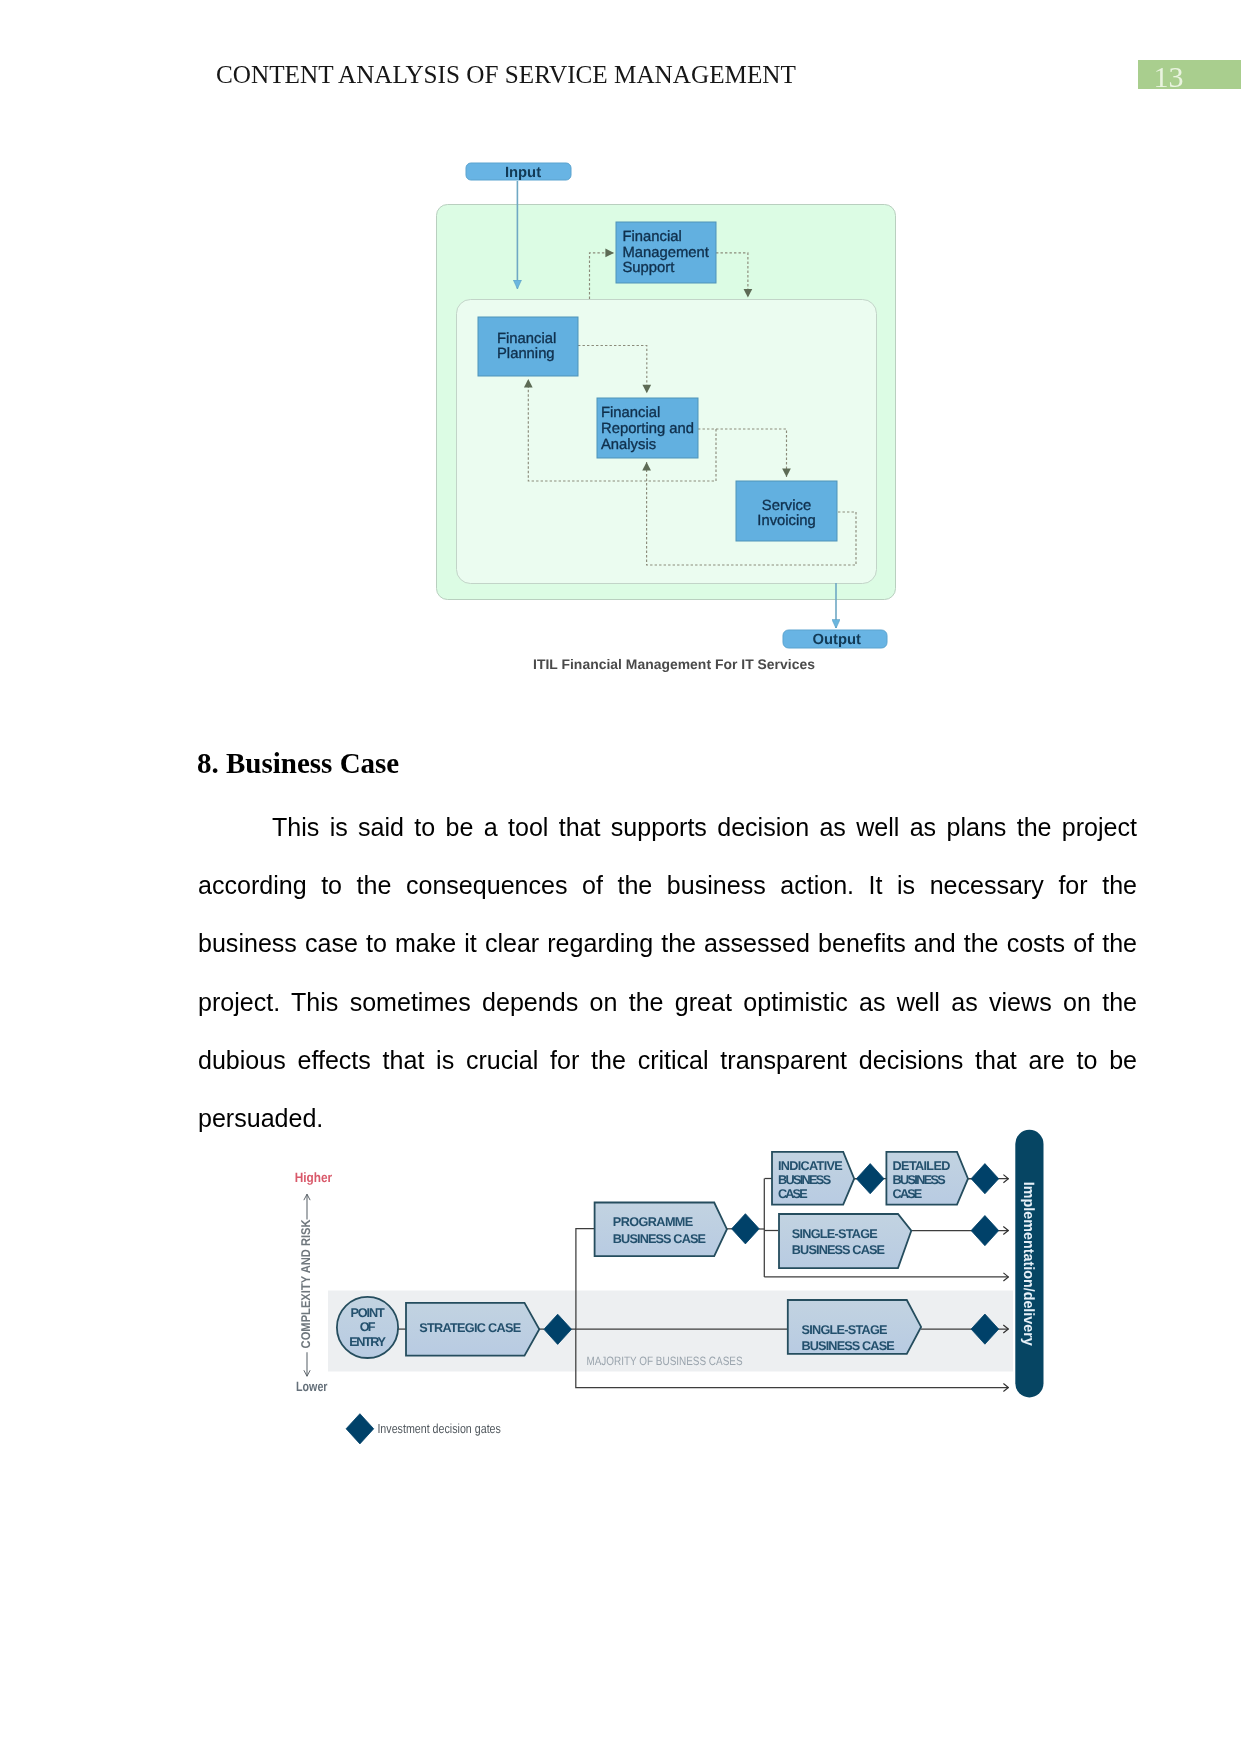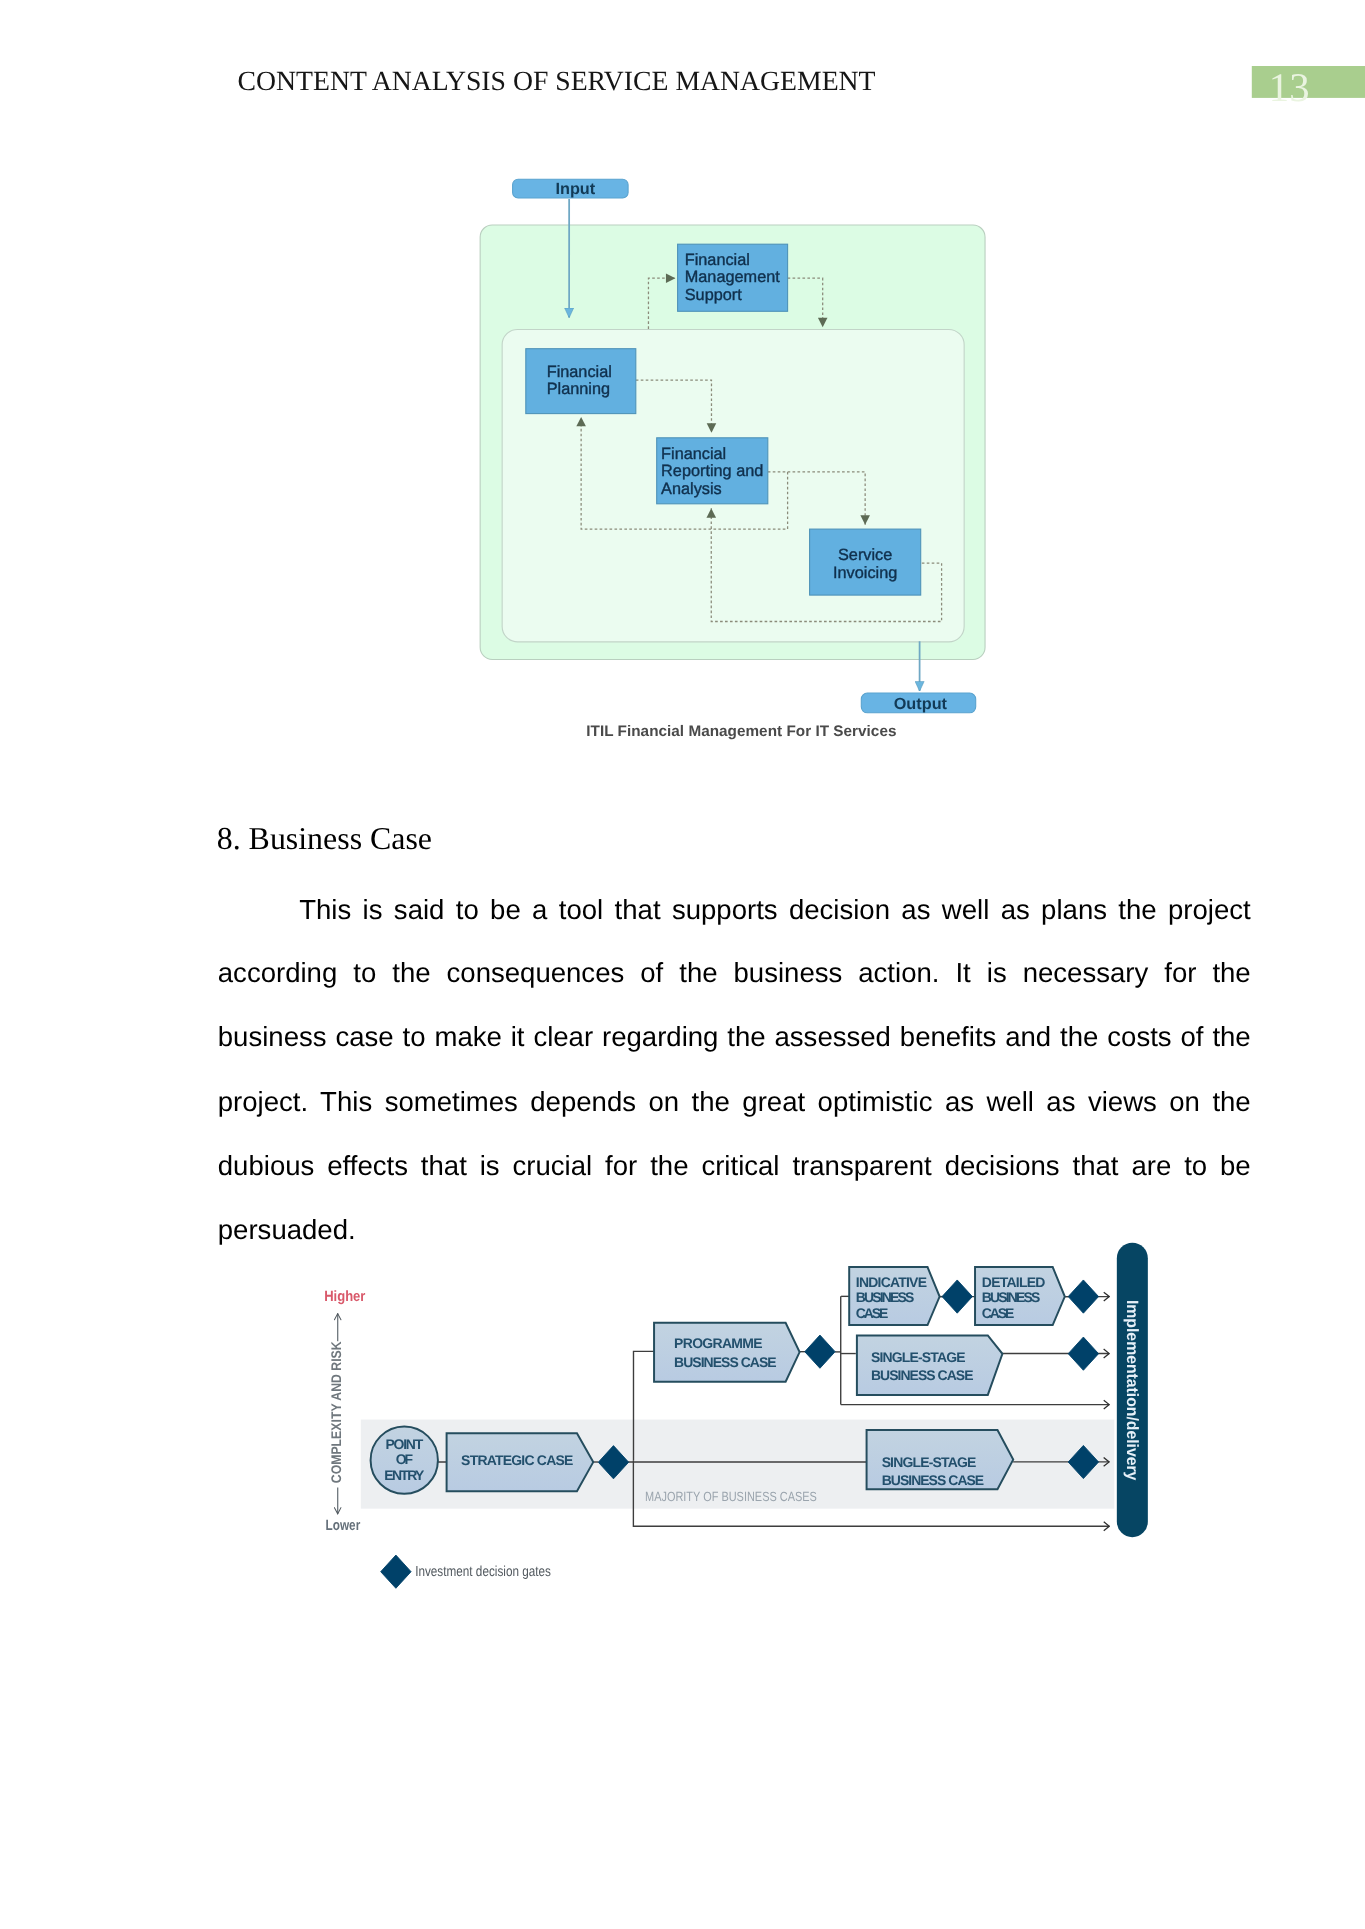--- a/index.html
+++ b/index.html
@@ -5,25 +5,25 @@
   html,body{margin:0;padding:0;}
   body{width:1241px;height:1754px;background:#fff;font-family:"Liberation Serif",serif;position:relative;overflow:hidden;
        -webkit-font-smoothing:antialiased;}
   .page{position:absolute;left:0;top:0;width:1241px;height:1754px;margin-left:48px;}
 
   
   #running-title{position:absolute;left:168px;top:61.5px;font-family:"Liberation Serif",serif;
       font-size:25.2px;line-height:1;color:#161616;white-space:nowrap;}
   #page-badge{position:absolute;left:1090px;top:60px;width:150px;height:29px;background:#a9ce8e;}
   #page-badge-num{position:absolute;left:1105.5px;top:62px;font-family:"Liberation Serif",serif;
-      font-size:37px;line-height:1;color:#eaf4e0;text-align:right;}
+      font-size:30px;line-height:1;color:#eaf4e0;text-align:right;}
 
   
   #section-heading{position:absolute;left:149px;top:749px;font-family:"Liberation Serif",serif;
-      font-weight:normal;font-size:29px;line-height:1;color:#000;}
+      font-weight:bold;font-size:29px;line-height:1;color:#000;}
   #body-paragraph{position:absolute;left:150px;top:798px;width:939px;
       font-family:Liberation Sans, sans-serif;font-size:25.05px;line-height:58.2px;color:#000;
       text-align:justify;text-indent:74px;}
 
   
   .fig{position:absolute;}
   svg text{ -webkit-font-smoothing:antialiased; text-rendering:geometricPrecision; }
 </style>
 </head>
 <body>

